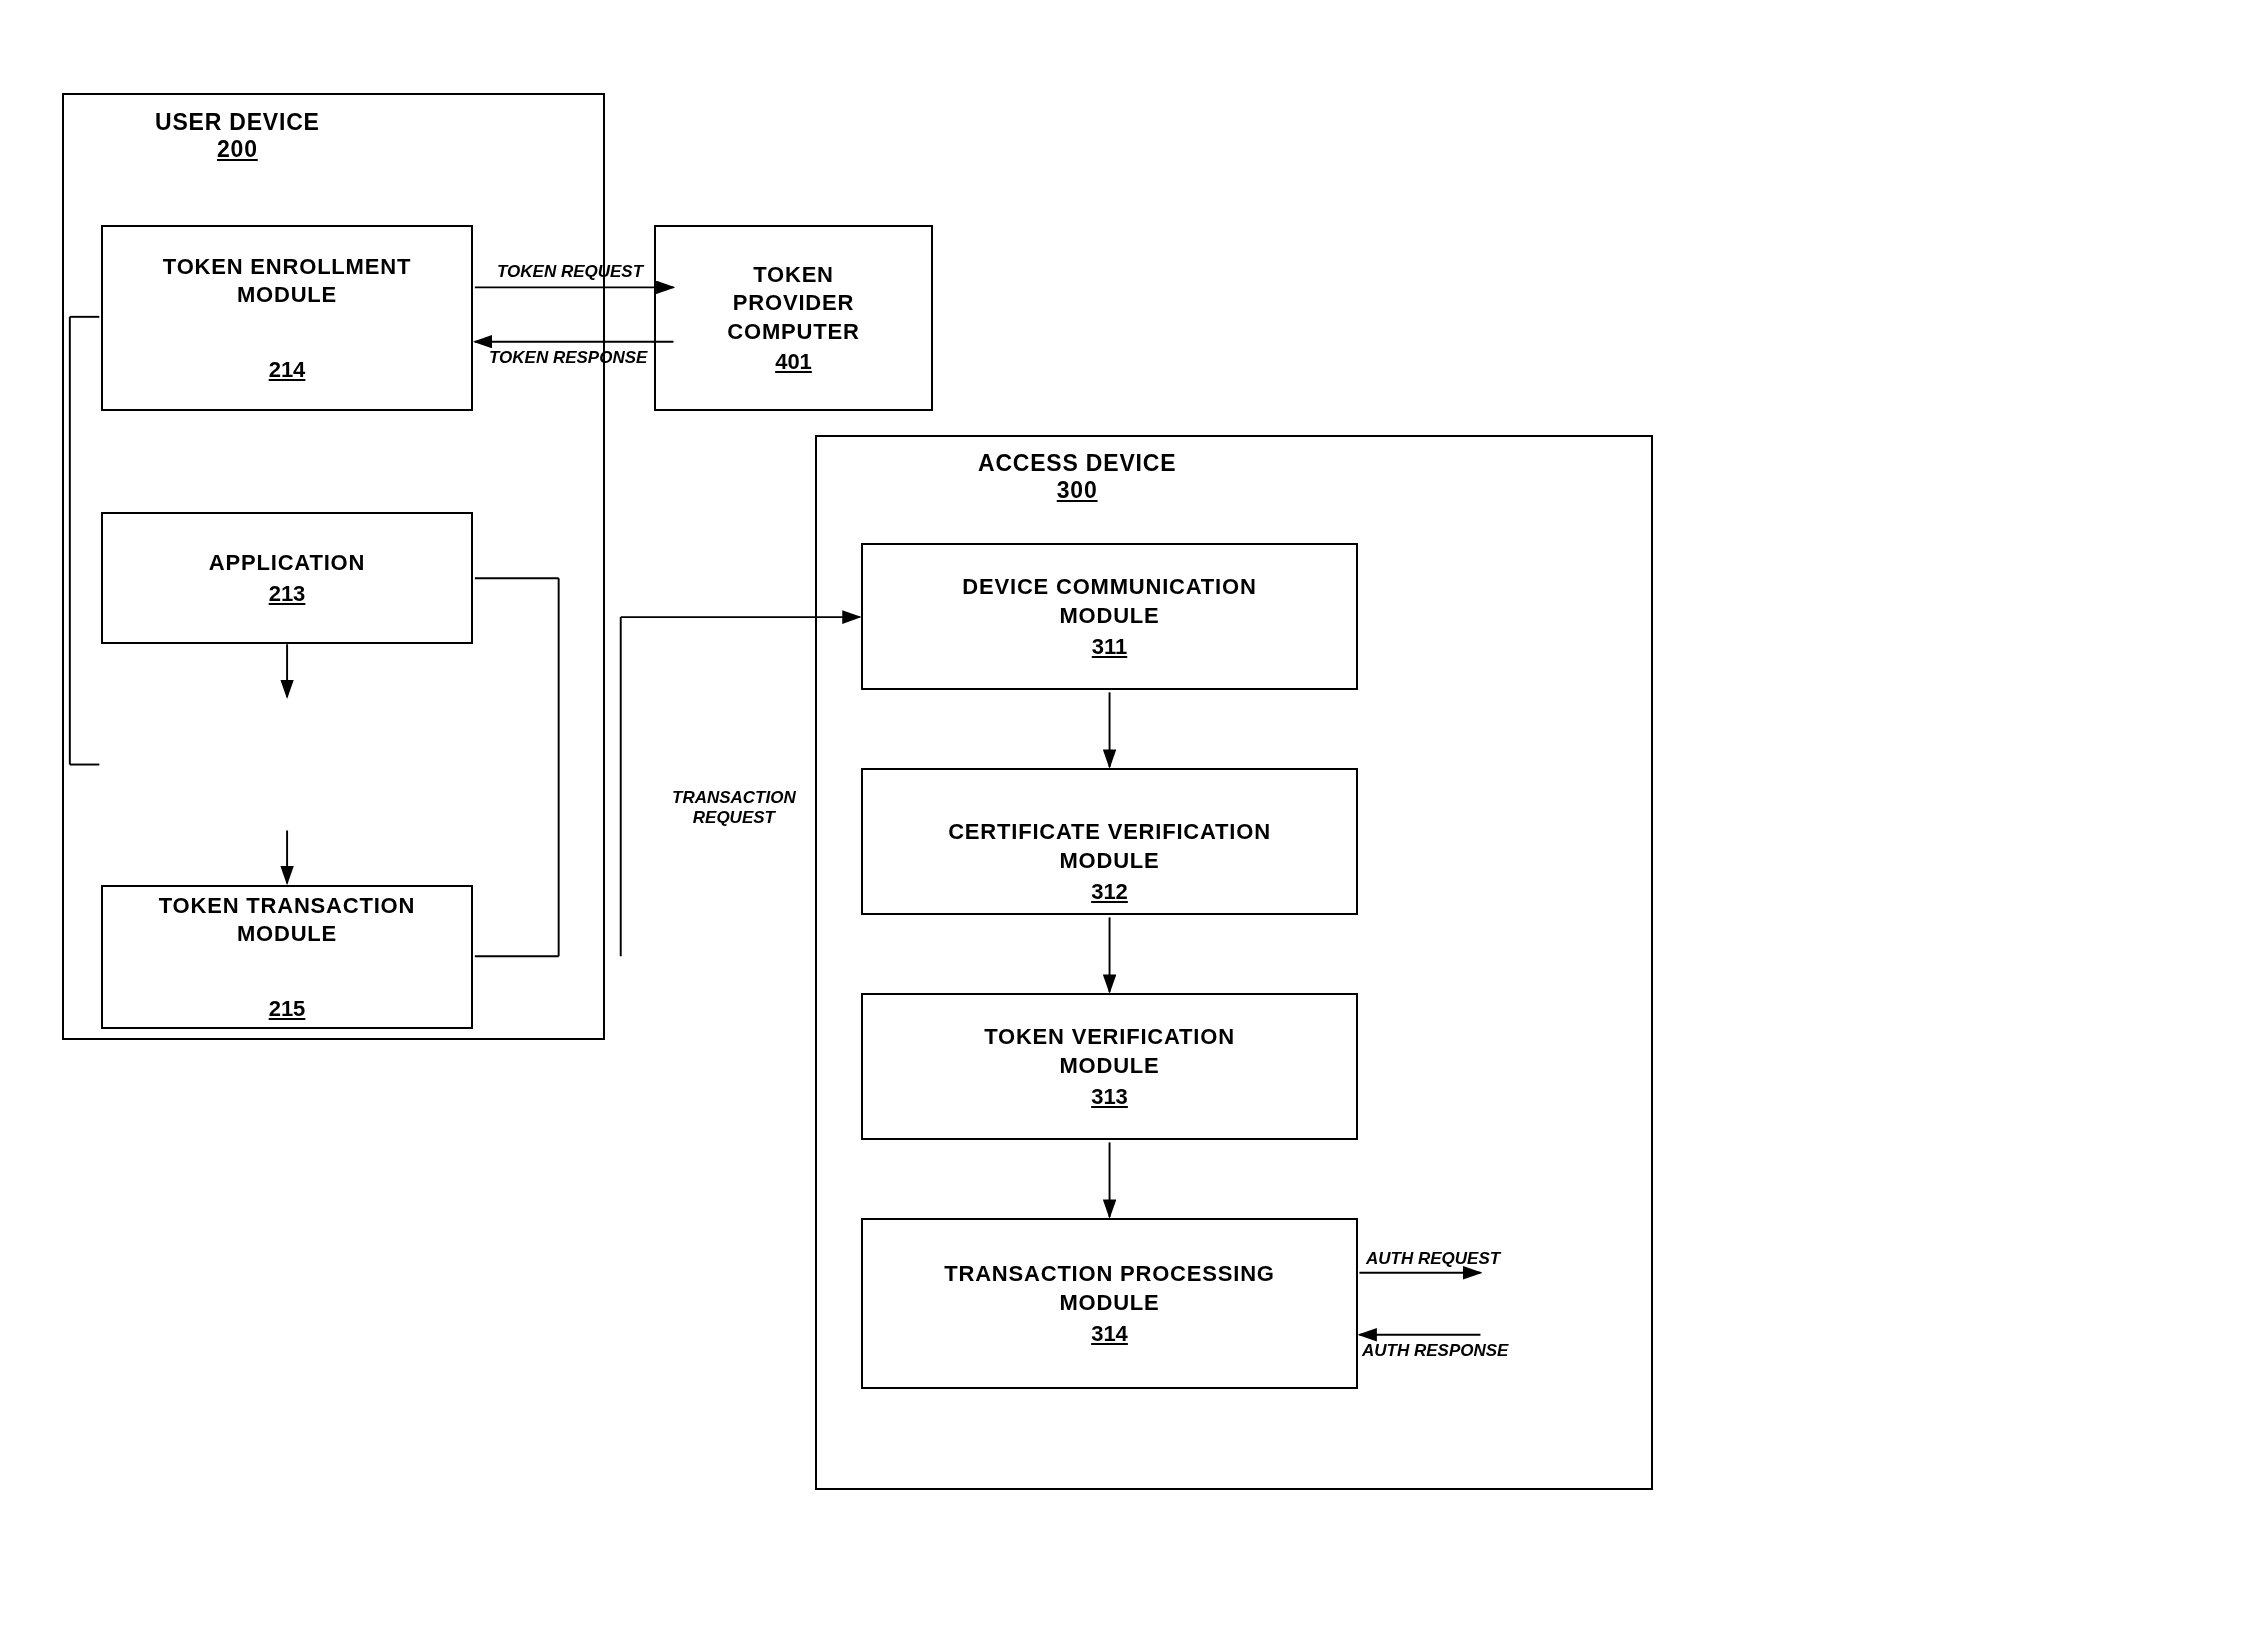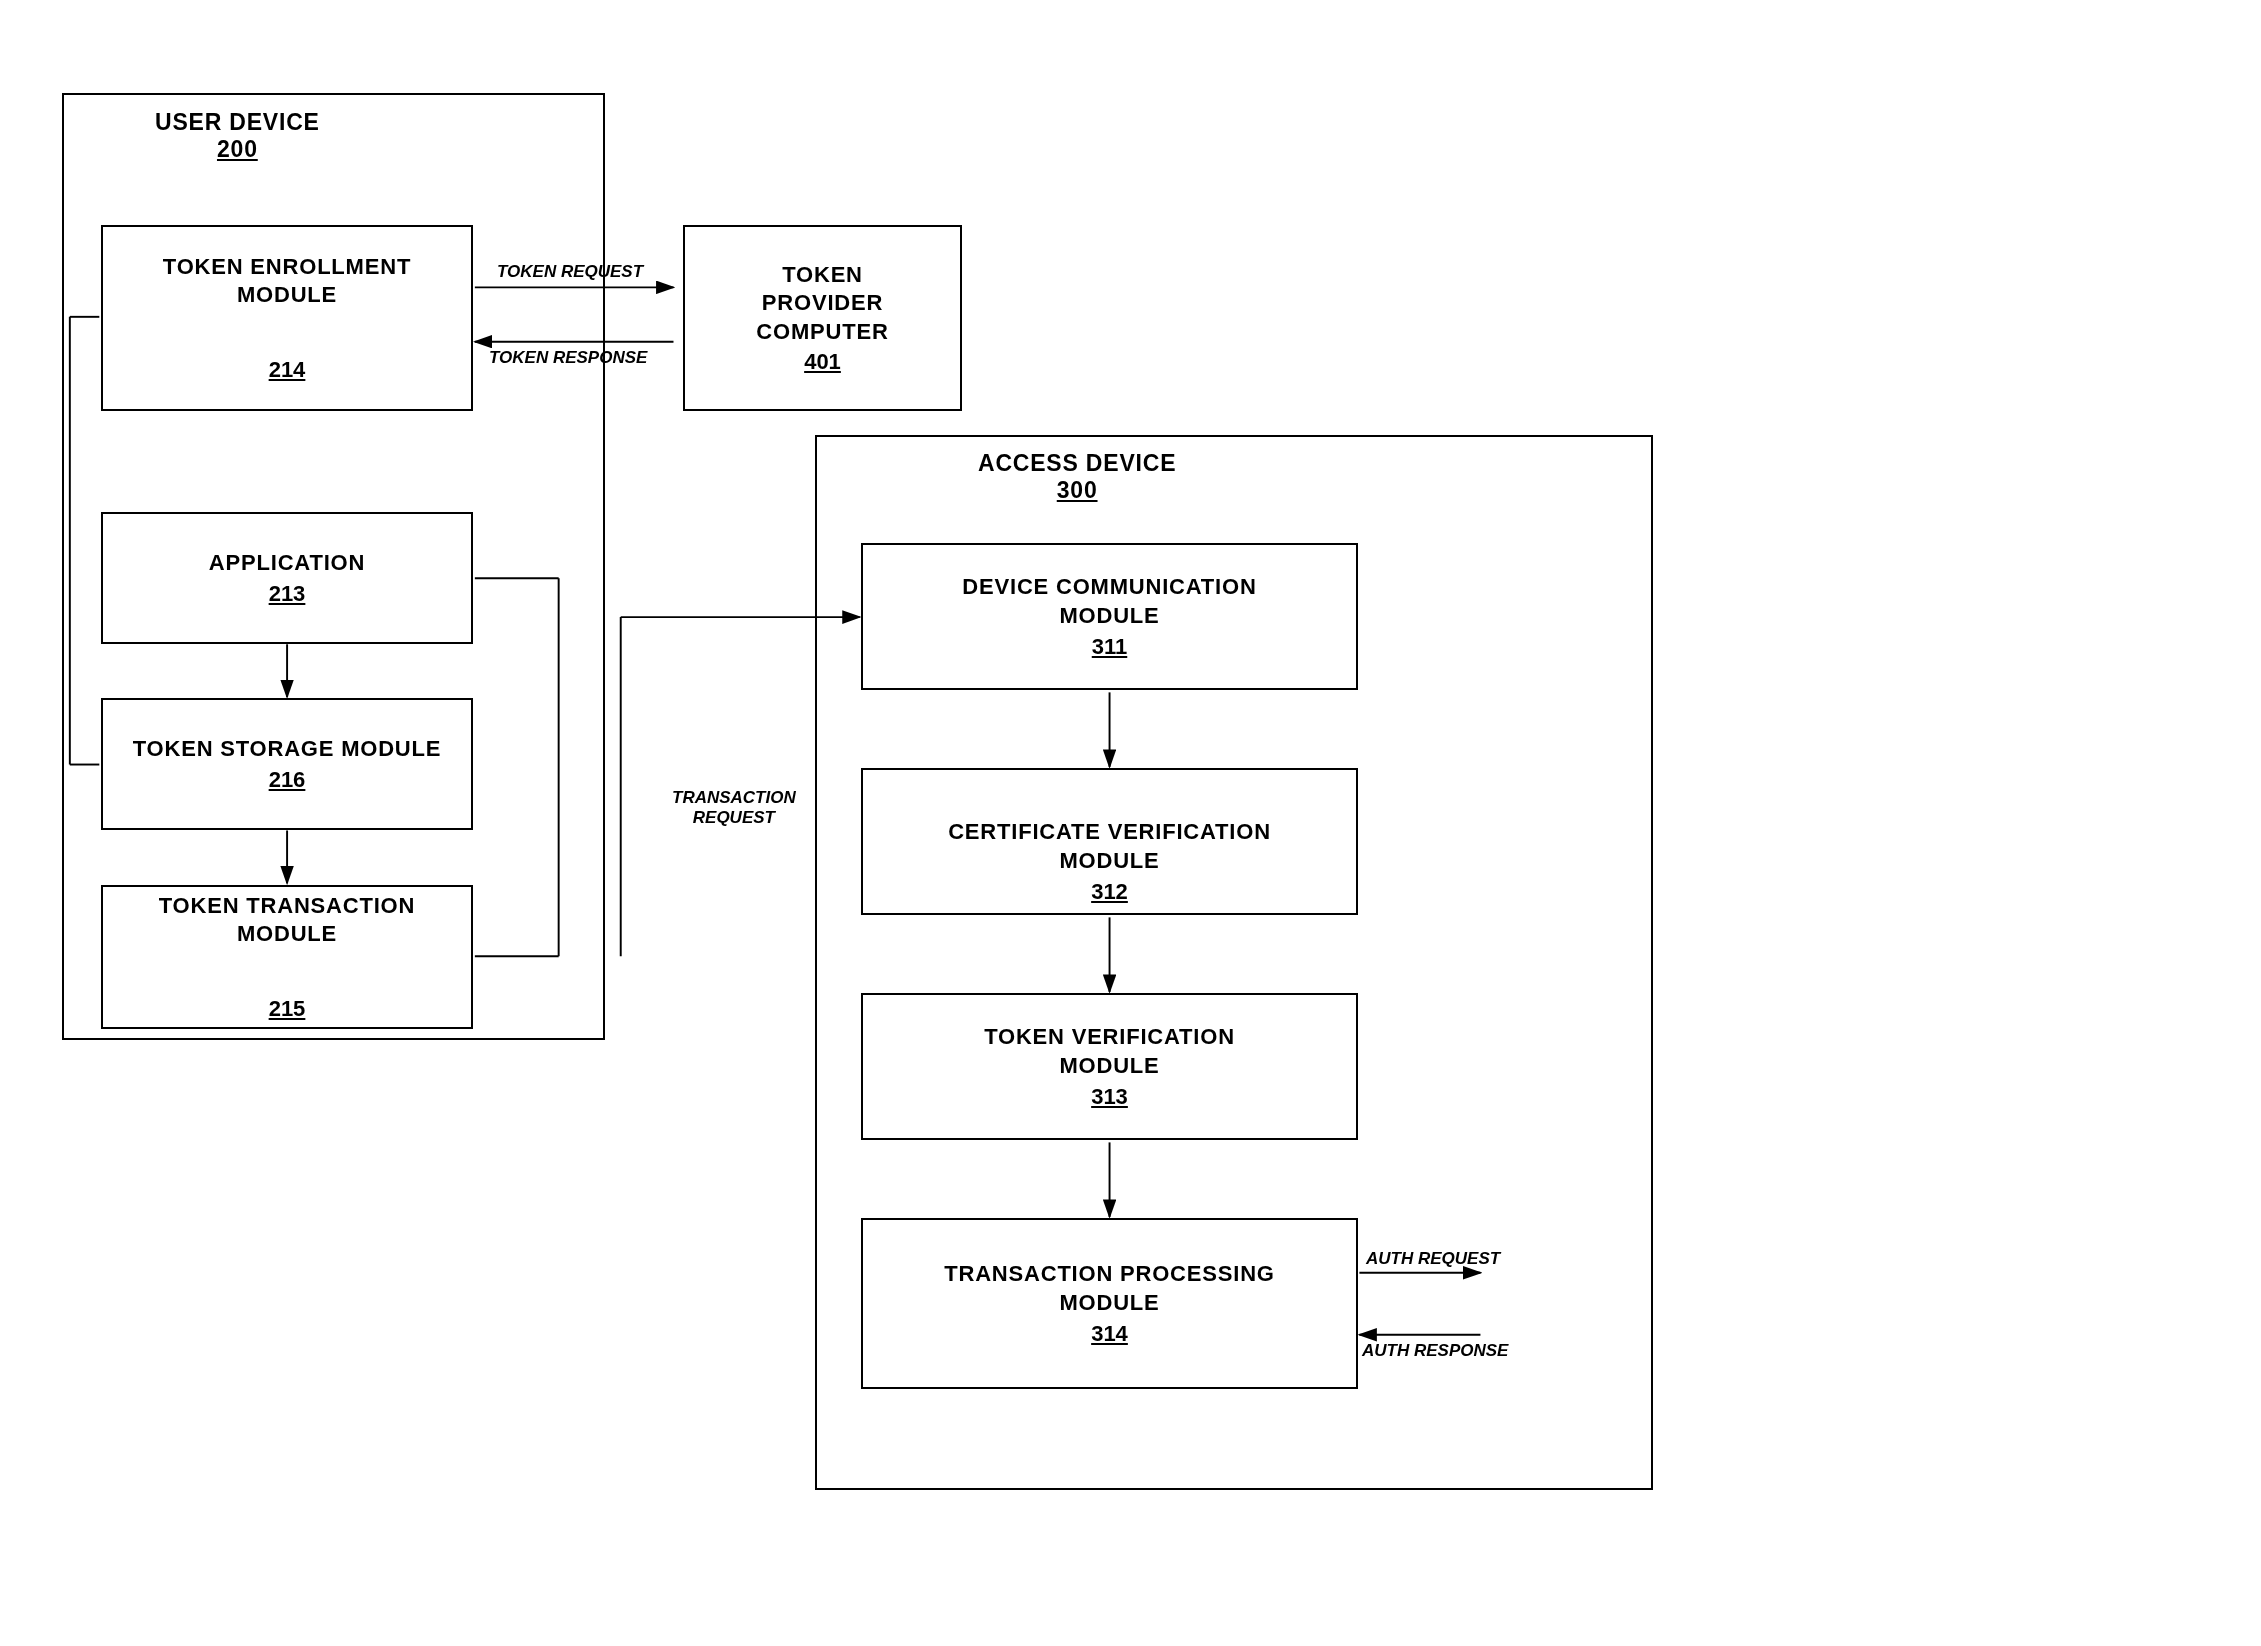--- a/index.html
+++ b/index.html
@@ -86,32 +86,28 @@
     <div class="box-title" style="white-space:pre-line;">TOKEN ENROLLMENT
 MODULE</div>
     <div class="box-id">214</div>
   </div>
 
   <div class="box" style="left:101px; top:512px; width:372px; height:132px;">
     <div class="box-title">APPLICATION</div>
     <div class="box-id">213</div>
   </div>
 
-  <div class="box" style="left:101px; top:698px; width:372px; height:132px;">
-    <div class="box-title">TOKEN STORAGE MODULE</div>
-    <div class="box-id">216</div>
-  </div>
 
   <div class="box" style="left:101px; top:885px; width:372px; height:144px;gap:44px;">
     <div class="box-title" style="white-space:pre-line;">TOKEN TRANSACTION
 MODULE</div>
     <div class="box-id">215</div>
   </div>
 
-  <div class="box" style="left:683px; top:225px; width:279px; height:186px;">
+  <div class="box" style="left:654px; top:225px; width:279px; height:186px;">
     <div class="box-title" style="white-space:pre-line;">TOKEN
 PROVIDER
 COMPUTER</div>
     <div class="box-id">401</div>
   </div>
 
   <div class="outer-box" style="left:815px; top:435px; width:838px; height:1055px;">
   </div>
   <div class="outer-label" style="left:978px; top:450px;">
     <span>ACCESS DEVICE</span><br>

